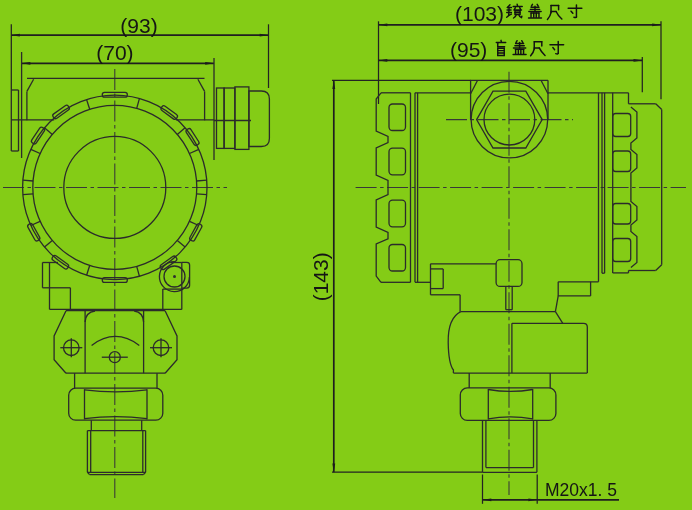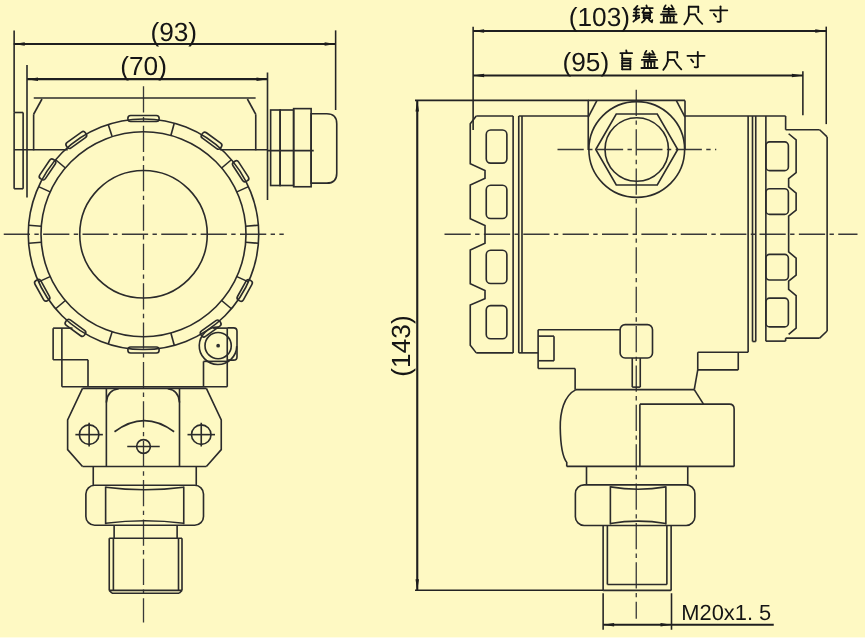--- a/index.html
+++ b/index.html
@@ -1,16 +1,16 @@
 <!DOCTYPE html>
 <html><head>
 <meta charset="utf-8">
 <style>
   html,body{margin:0;padding:0;background:#ffffff;}
-  #stage{position:relative;width:692px;height:510px;background:#fef9c3;overflow:hidden;}
+  #stage{position:relative;width:692px;height:510px;background:#84cc16;overflow:hidden;}
   svg{position:absolute;left:0;top:0;}
   .geo{stroke:#2b2b2b;stroke-width:1.3;fill:none;stroke-linecap:butt;}
   .dim{stroke:#232323;stroke-width:1.25;fill:none;}.diml{stroke:#1f1f1f;stroke-width:1.7;fill:none;}
   .arr{fill:#1c1c1c;stroke:none;}
   .cl{stroke:#383838;stroke-width:1.05;fill:none;stroke-dasharray:21 3.5 3.5 3.5;}
   .txt{font-family:"Liberation Sans",sans-serif;fill:#151515;}
   .cjk{stroke:#111111;fill:none;stroke-linecap:round;}
 </style>
 </head>
 <body>

